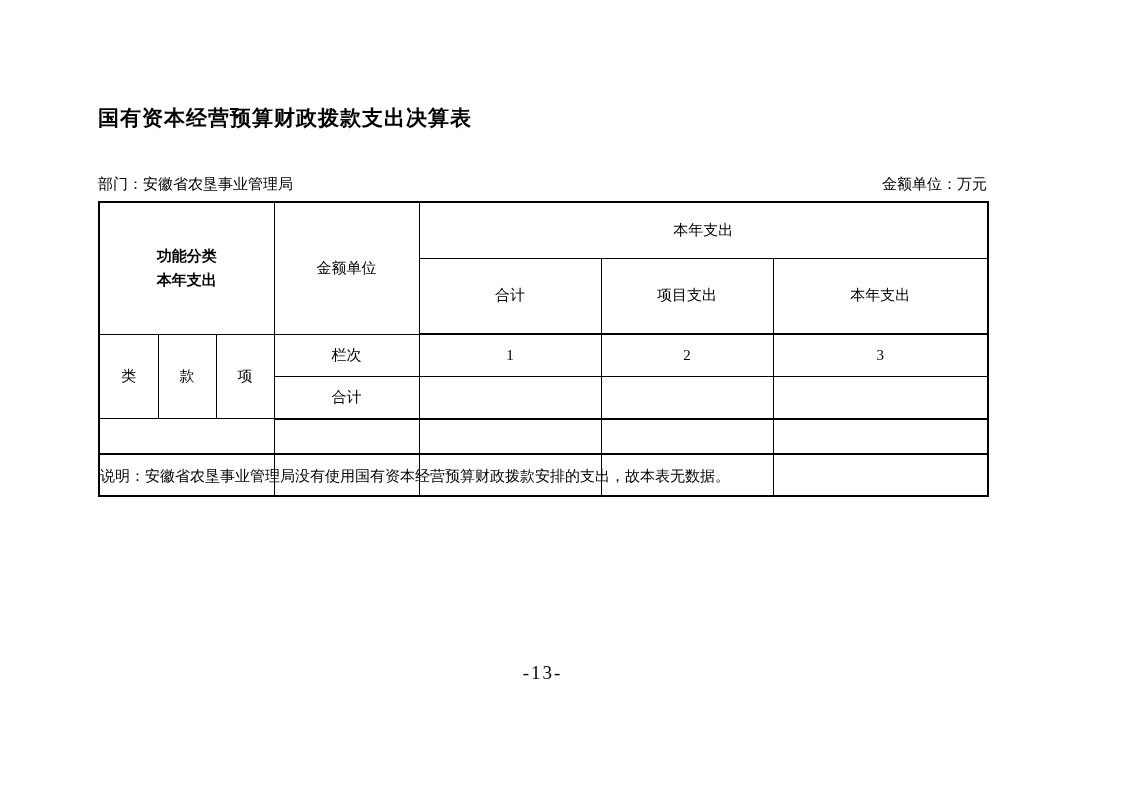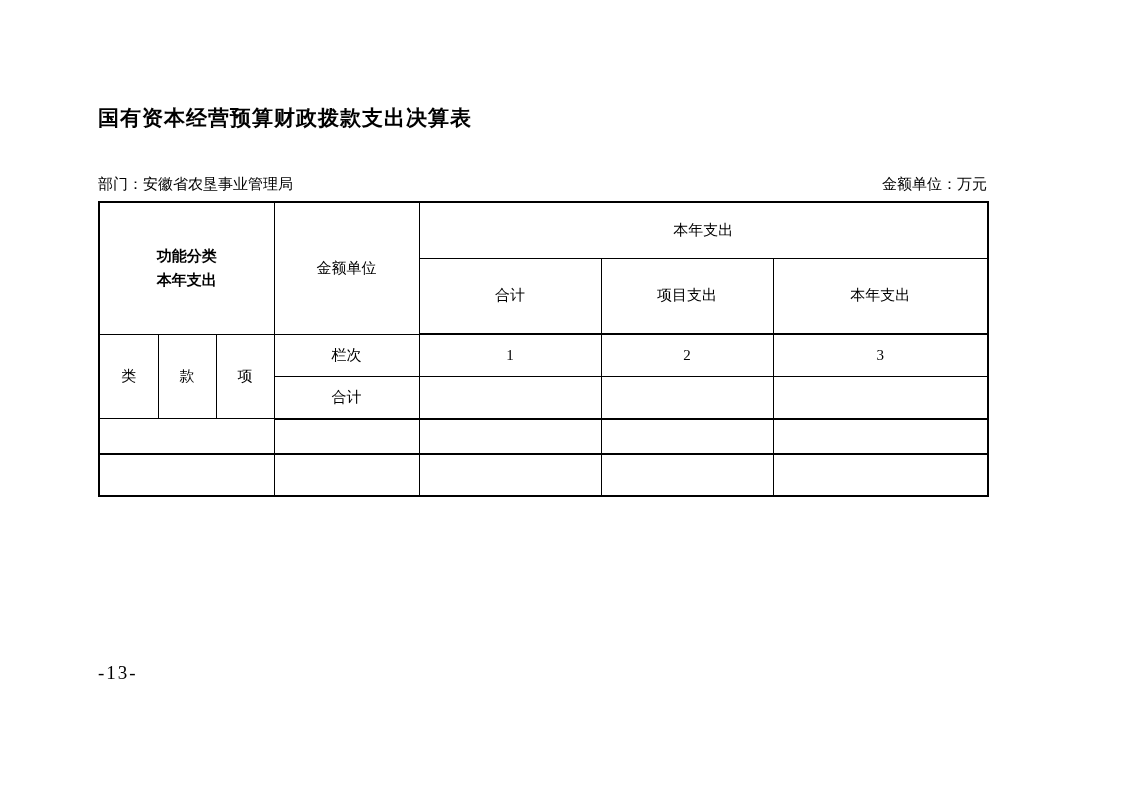--- a/index.html
+++ b/index.html
@@ -69,21 +69,21 @@
   .two-line div { line-height: 24px; font-weight: bold; }
 
   .note-line {
     position: absolute;
     left: 100px; top: 467px; width: 920px;
     font-size: 15px;
   }
   .page-number {
     position: absolute;
     left: 98px; top: 662px; width: 889px;
-    text-align: left;
+    text-align: center;
     font-size: 19px;
     letter-spacing: 2px;
   }
 </style>
 </head>
 <body>
 
 <div class="page">
 
   <h1 class="doc-title">国有资本经营预算财政拨款支出决算表</h1>
@@ -143,16 +143,17 @@
       <tr class="empty2">
         <td colspan="3"></td>
         <td></td>
         <td class="num"></td>
         <td class="num"></td>
         <td class="num"></td>
       </tr>
     </tbody>
   </table>
 
+  <div class="note-line">说明：安徽省农垦事业管理局没有使用国有资本经营预算财政拨款安排的支出，故本表无数据。</div>
 
   <div class="page-number">-13-</div>
 
 </div>
 
 </body></html>

